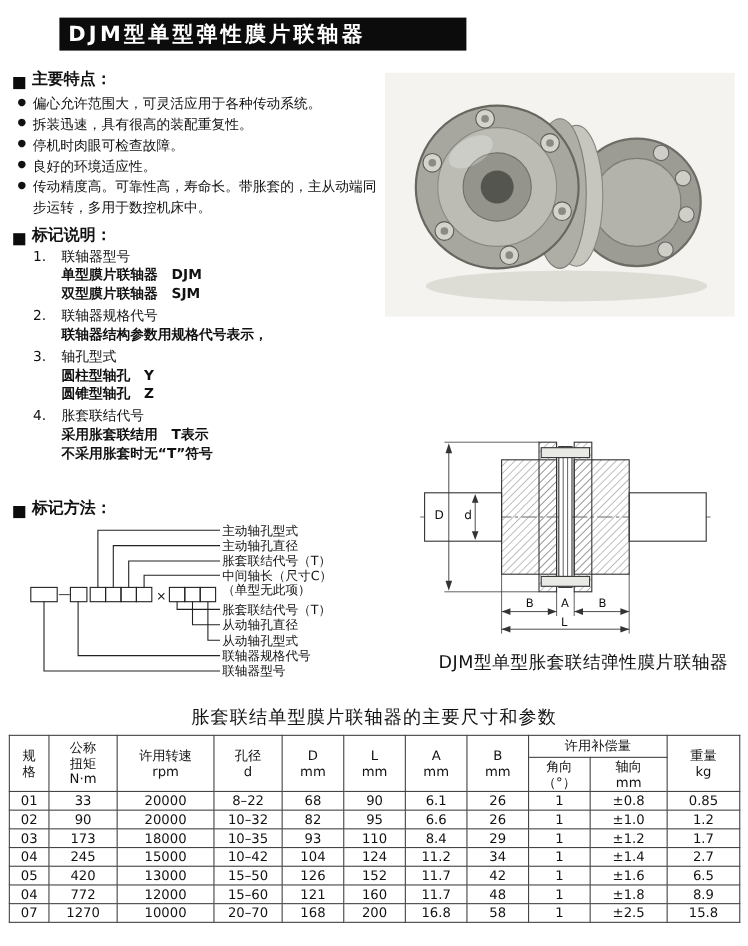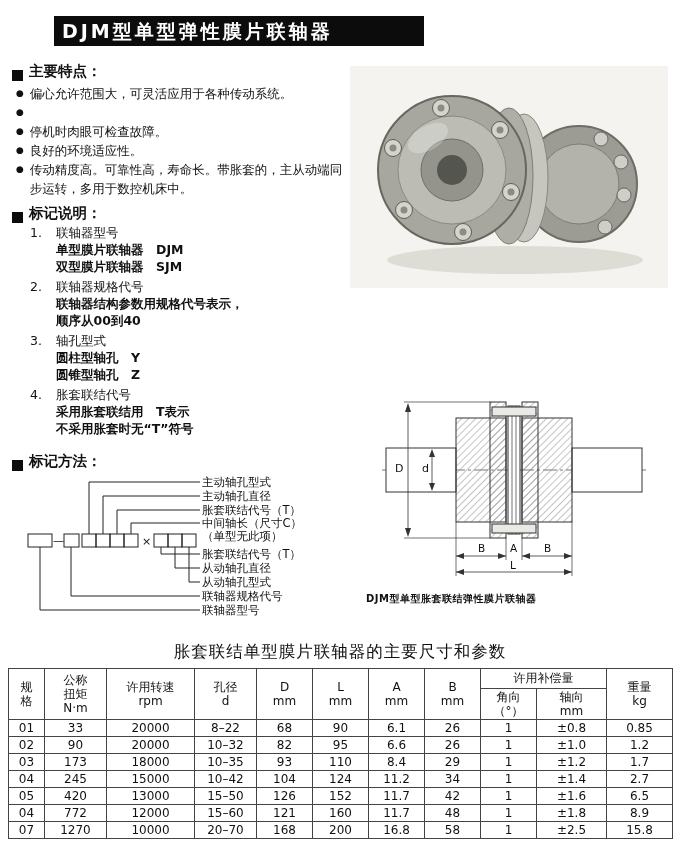--- a/index.html
+++ b/index.html
@@ -19,22 +19,22 @@
 
   .notes { position:absolute; left:30px; top:224px; width:335px; font-size:12.5px; line-height:17px; }
   .note-item { margin-bottom:3px; }
   .note-first { display:flex; }
   .note-no { width:26px; flex:none; }
   .note-line { padding-left:26px;font-weight:bold; }
 
   .diagram-svg { position:absolute; left:24px; top:472px; }
   .photo-svg { position:absolute; left:350px; top:66px; }
   .drawing-svg { position:absolute; left:378px; top:360px; }
-  .drawing-caption { position:absolute; left:366px; top:592px; width:296px; text-align:left;
-    font-size:10px; font-weight:700; letter-spacing:0.5px; }
+  .drawing-caption { position:absolute; left:366px; top:592px; width:296px; text-align:right;
+    font-size:16px; font-weight:400; letter-spacing:0.5px; }
 
   .table-title { position:absolute; left:0; top:641px; width:680px; text-align:center;
     font-size:16.5px; font-weight:normal; letter-spacing:1px; }
 
   .params { position:absolute; left:8px; top:668px; width:664px; border-collapse:collapse;
     table-layout:fixed; font-size:12px; }
   .params th, .params td { border:1px solid #444; text-align:center; padding:1px 2px;
     font-weight:normal; color:#111; }
   .params td { height:17px; }
   .params thead th { vertical-align:middle; }
@@ -53,20 +53,21 @@
     <span class="sq"></span>
     <span>主要特点：</span>
   </div>
   <ul class="features">
       <li>
         <span class="blt">●</span>
         <span>偏心允许范围大，可灵活应用于各种传动系统。</span>
       </li>
       <li>
         <span class="blt">●</span>
+        <span>拆装迅速，具有很高的装配重复性。</span>
       </li>
       <li>
         <span class="blt">●</span>
         <span>停机时肉眼可检查故障。</span>
       </li>
       <li>
         <span class="blt">●</span>
         <span>良好的环境适应性。</span>
       </li>
       <li>
@@ -87,21 +88,20 @@
         </div>
         <div class="note-line">单型膜片联轴器　DJM</div>
         <div class="note-line">双型膜片联轴器　SJM</div>
       </div>
       <div class="note-item">
         <div class="note-first">
           <span class="note-no">2.</span>
           <span>联轴器规格代号</span>
         </div>
         <div class="note-line">联轴器结构参数用规格代号表示，</div>
-        <div class="note-line">顺序从00到40</div>
       </div>
       <div class="note-item">
         <div class="note-first">
           <span class="note-no">3.</span>
           <span>轴孔型式</span>
         </div>
         <div class="note-line">圆柱型轴孔　Y</div>
         <div class="note-line">圆锥型轴孔　Z</div>
       </div>
       <div class="note-item">

